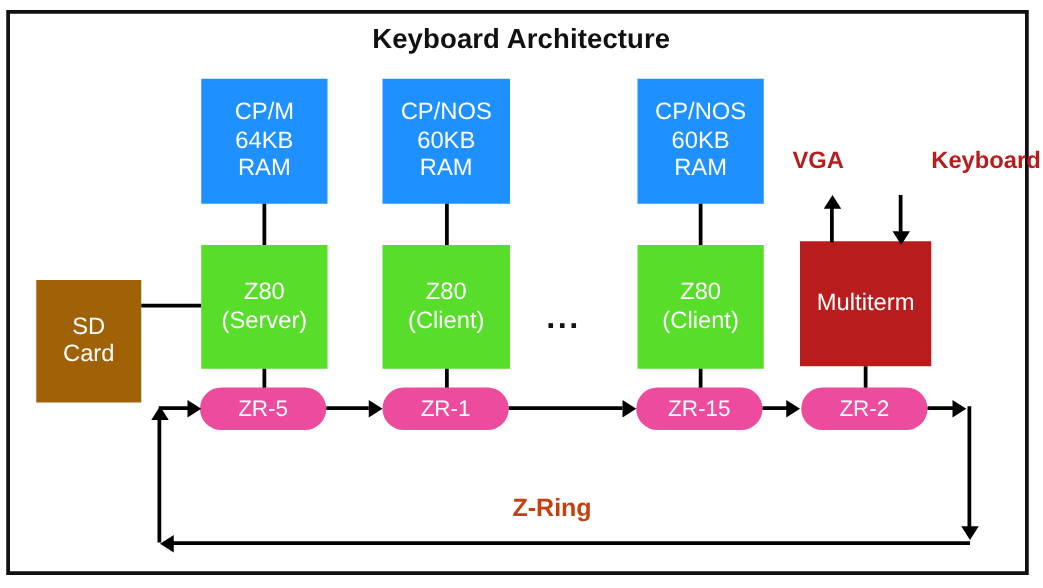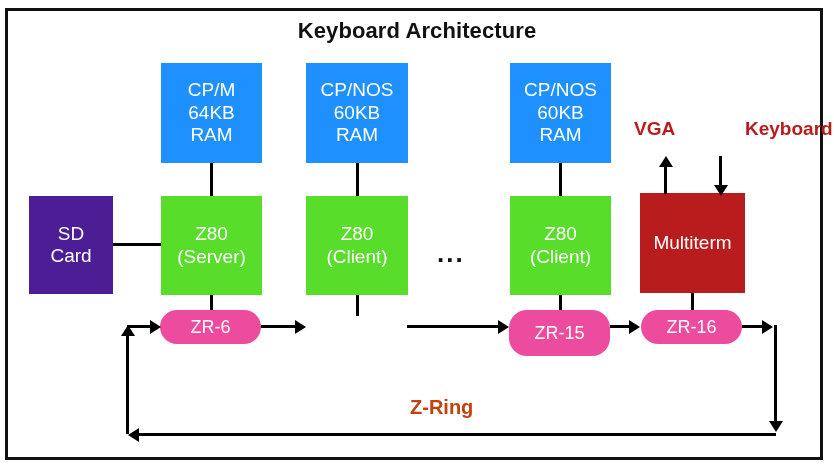--- a/index.html
+++ b/index.html
@@ -50,21 +50,21 @@
     justify-content: center;
     color: #ffffff;
     font-size: 19px;
     line-height: 1.18;
     text-align: center;
     white-space: pre-line;
   }
   .box .ln { display: block; }
   .box-blue   { background: #1e90ff; }
   .box-green  { background: #57dd2a; }
-  .box-orange { background: #4c1d95; }
+  .box-orange { background: #a16207; margin-top: 28px; }
   .box-red    { background: #b91c1c; }
 
   .pill {
     position: absolute;
     box-sizing: border-box;
     background: #ed4b9e;
     border-radius: 18px;
     color: #ffffff;
     font-size: 18px;
     display: flex;
@@ -194,27 +194,30 @@
   <div class="io-label" style="left:697px; top:118px;margin-left:48px;">Keyboard</div>
   <div class="vline" style="left:719px; top:156px; height:30px;"></div>
   <div class="arrow-d" style="left:714px; top:185px;"></div>
 
   <div class="vline" style="left:210px; top:295px; height:21px;"></div>
   <div class="vline" style="left:356px; top:295px; height:21px;"></div>
   <div class="vline" style="left:559px; top:295px; height:21px;"></div>
   <div class="vline" style="left:691px; top:293px; height:23px;"></div>
 
   <div class="pill" style="left:160px; top:310px; width:101px; height:34px;">
-    <span>ZR-6</span>
-  </div>
-  <div class="pill" style="left:509px; top:310px; width:101px; height:46px;">
+    <span>ZR-5</span>
+  </div>
+  <div class="pill" style="left:306px; top:310px; width:101px; height:34px;">
+    <span>ZR-1</span>
+  </div>
+  <div class="pill" style="left:509px; top:310px; width:101px; height:34px;">
     <span>ZR-15</span>
   </div>
   <div class="pill" style="left:641px; top:310px; width:101px; height:34px;">
-    <span>ZR-16</span>
+    <span>ZR-2</span>
   </div>
 
   <div class="hline" style="left:127px; top:325px; width:25px;"></div>
   <div class="arrow-r" style="left:150px; top:320px;"></div>
 
   <div class="hline" style="left:261px; top:325px; width:34px;"></div>
   <div class="arrow-r" style="left:295px; top:320px;"></div>
 
   <div class="hline" style="left:407px; top:325px; width:91px;"></div>
   <div class="arrow-r" style="left:498px; top:320px;"></div>

